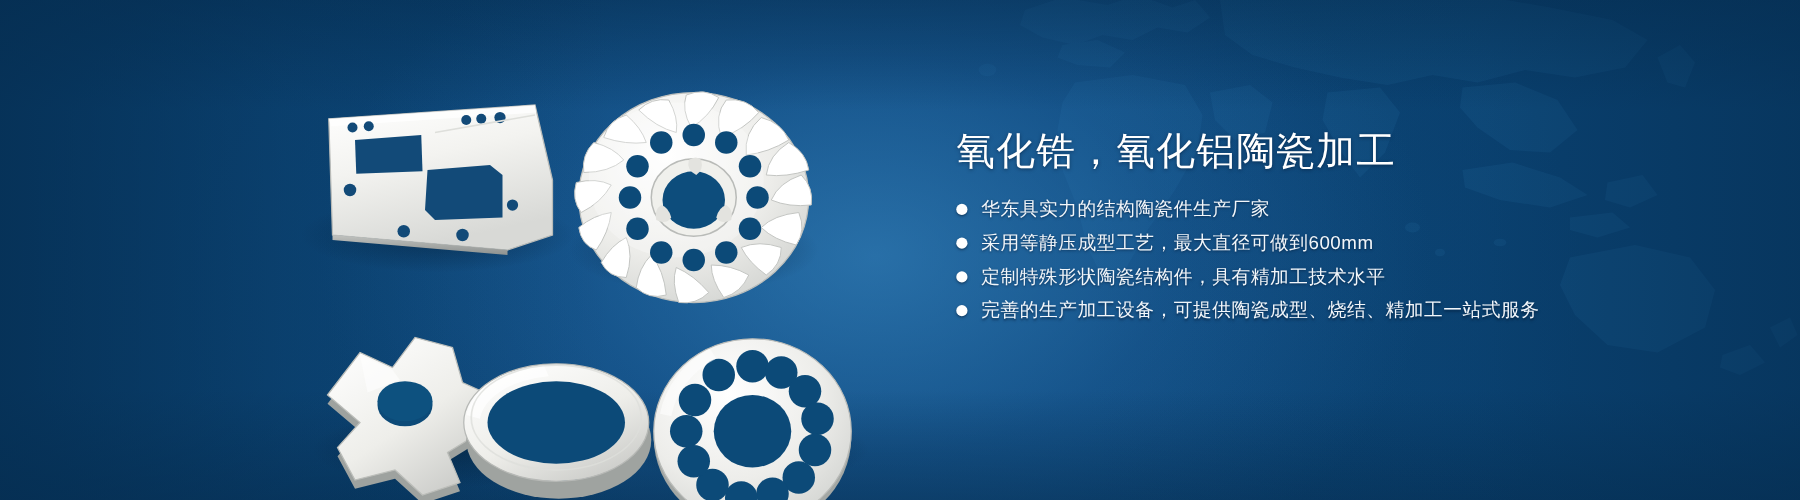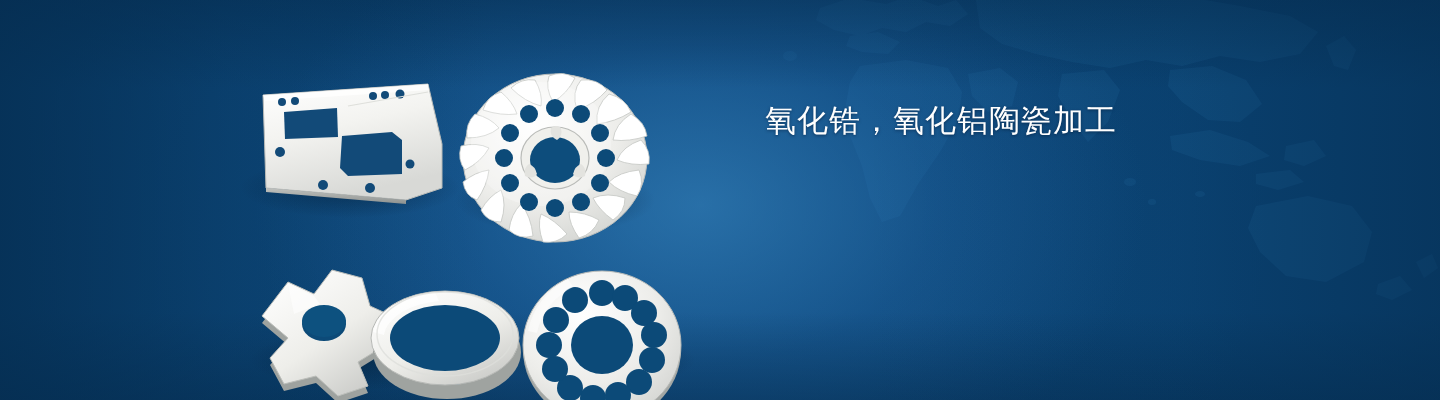--- a/index.html
+++ b/index.html
@@ -247,15 +247,33 @@
           <circle cx="-27" cy="-45" r="13"></circle>
         </g>
 
         <path d="M-74 -14 a79 74 0 0 1 40 -52 l5 8 a70 65 0 0 0 -36 46 Z" fill="#ffffff" opacity="0.55"></path>
       </g>
     </svg>
   </div>
 
   <div class="content">
     <h1 class="title">氧化锆，氧化铝陶瓷加工</h1>
+    <ul class="bullets">
+      <li class="bullet">
+        <span class="dot"></span>
+        <span class="btext">华东具实力的结构陶瓷件生产厂家</span>
+      </li>
+      <li class="bullet">
+        <span class="dot"></span>
+        <span class="btext">采用等静压成型工艺，最大直径可做到600mm</span>
+      </li>
+      <li class="bullet">
+        <span class="dot"></span>
+        <span class="btext">定制特殊形状陶瓷结构件，具有精加工技术水平</span>
+      </li>
+      <li class="bullet">
+        <span class="dot"></span>
+        <span class="btext">完善的生产加工设备，可提供陶瓷成型、烧结、精加工一站式服务</span>
+      </li>
+    </ul>
   </div>
 
 </div>
 
 </body></html>

